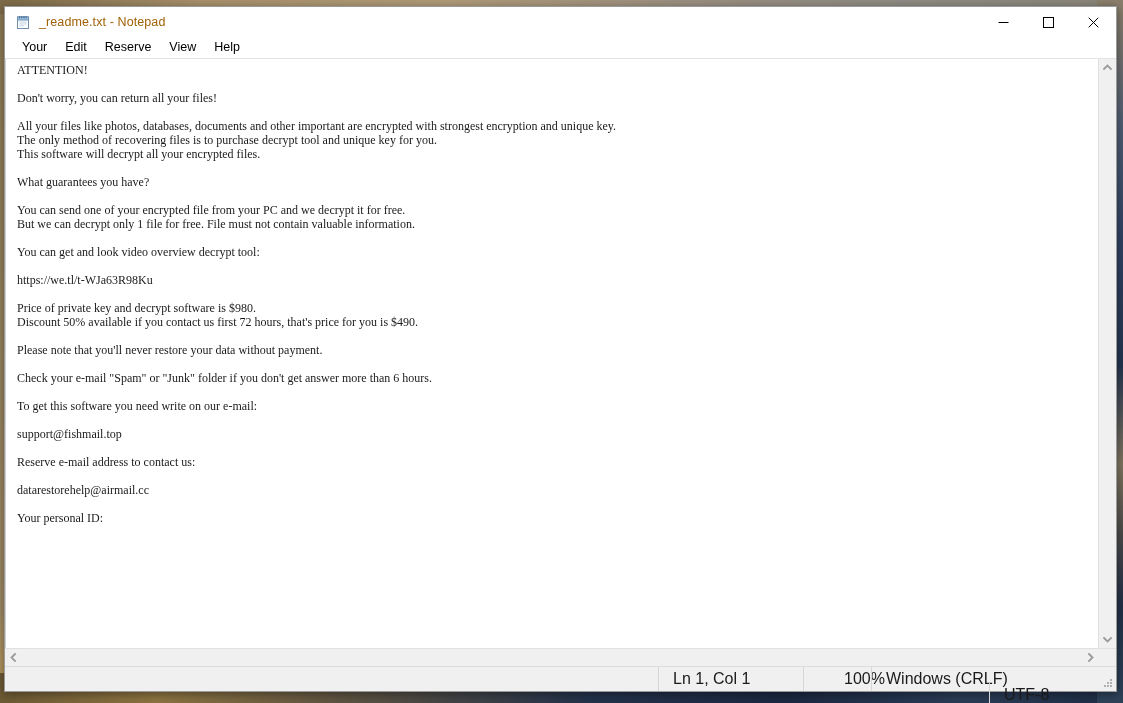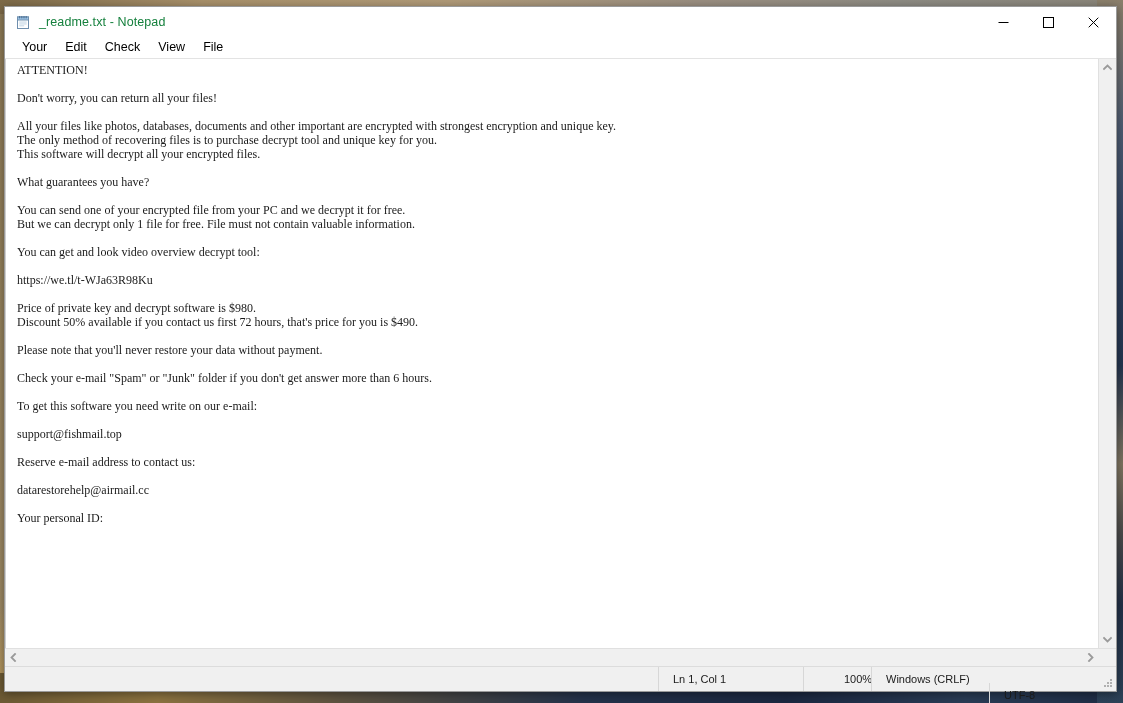--- a/index.html
+++ b/index.html
@@ -71,21 +71,21 @@
   }
   .titlebar .app-icon {
     width: 16px;
     height: 16px;
     margin-left: 10px;
     margin-right: 8px;
     flex: 0 0 auto;
   }
   .titlebar .title-text {
     font-size: 12.5px;
-    color: #15803d;
+    color: #a16207;
     white-space: nowrap;
     letter-spacing: 0.1px;
   }
   .win-controls {
     position: absolute;
     right: 0; top: 0;
     height: 30px;
     display: flex;
   }
   .win-btn {
@@ -182,21 +182,21 @@
 
   
   .statusbar {
     height: 24px;
     flex: 0 0 24px;
     background: #f0f0f0;
     border-top: 1px solid #dcdcdc;
     display: flex;
     align-items: center;
     justify-content: flex-end;
-    font-size: 11px;
+    font-size: 16px;
     color: #1a1a1a;
     position: relative;
   }
   .status-cell {
     height: 24px;
     display: flex;
     align-items: center;
     border-left: 1px solid #d7d7d7;
     padding-left: 14px;
     box-sizing: border-box;
@@ -259,23 +259,23 @@
           <line x1="0.7" y1="0.7" x2="10.3" y2="10.3" stroke="#000" stroke-width="1"></line>
           <line x1="10.3" y1="0.7" x2="0.7" y2="10.3" stroke="#000" stroke-width="1"></line>
         </svg>
       </div>
     </div>
   </div>
 
   <div class="menubar">
     <div class="menu-item">Your</div>
     <div class="menu-item">Edit</div>
-    <div class="menu-item">Check</div>
+    <div class="menu-item">Reserve</div>
     <div class="menu-item">View</div>
-    <div class="menu-item">File</div>
+    <div class="menu-item">Help</div>
   </div>
 
   <div class="text-region">
     <div class="text-area">
       <div class="text-content">ATTENTION!
 
 Don't worry, you can return all your files!
 
 All your files like photos, databases, documents and other important are encrypted with strongest encryption and unique key.
 The only method of recovering files is to purchase decrypt tool and unique key for you.

